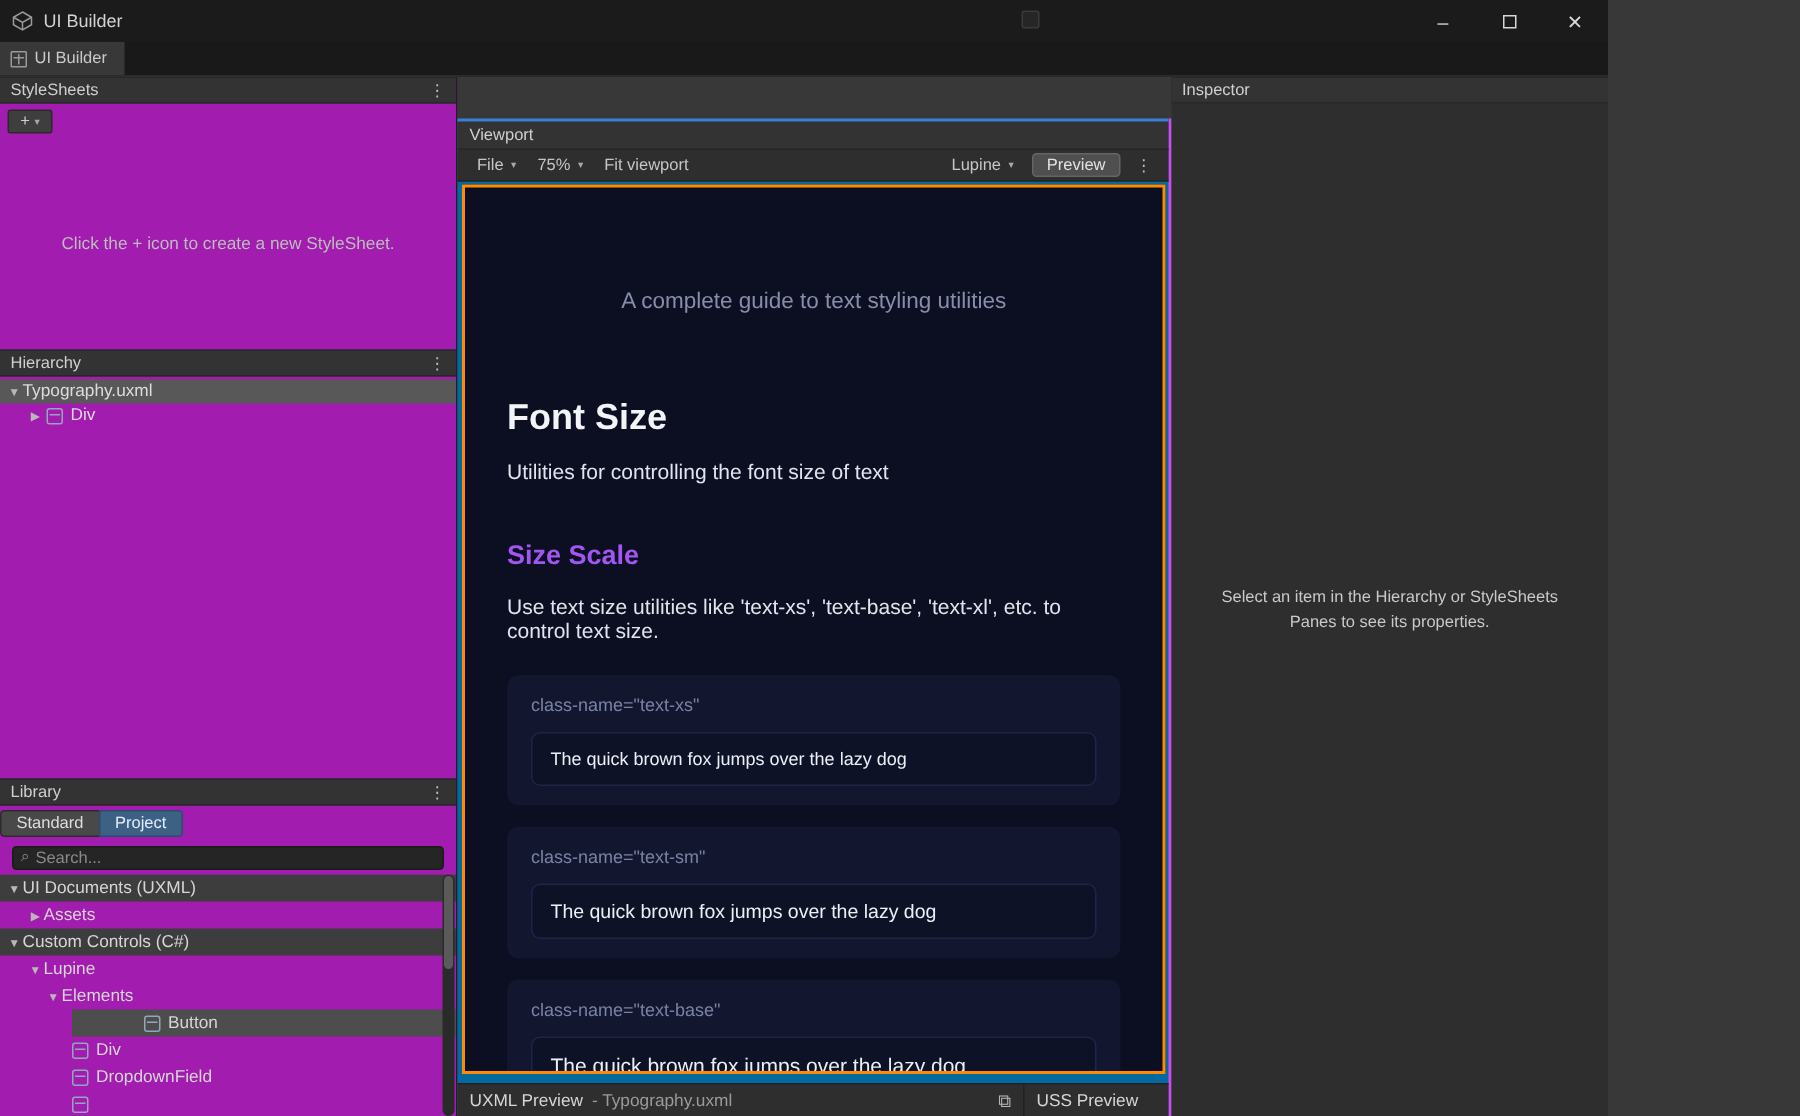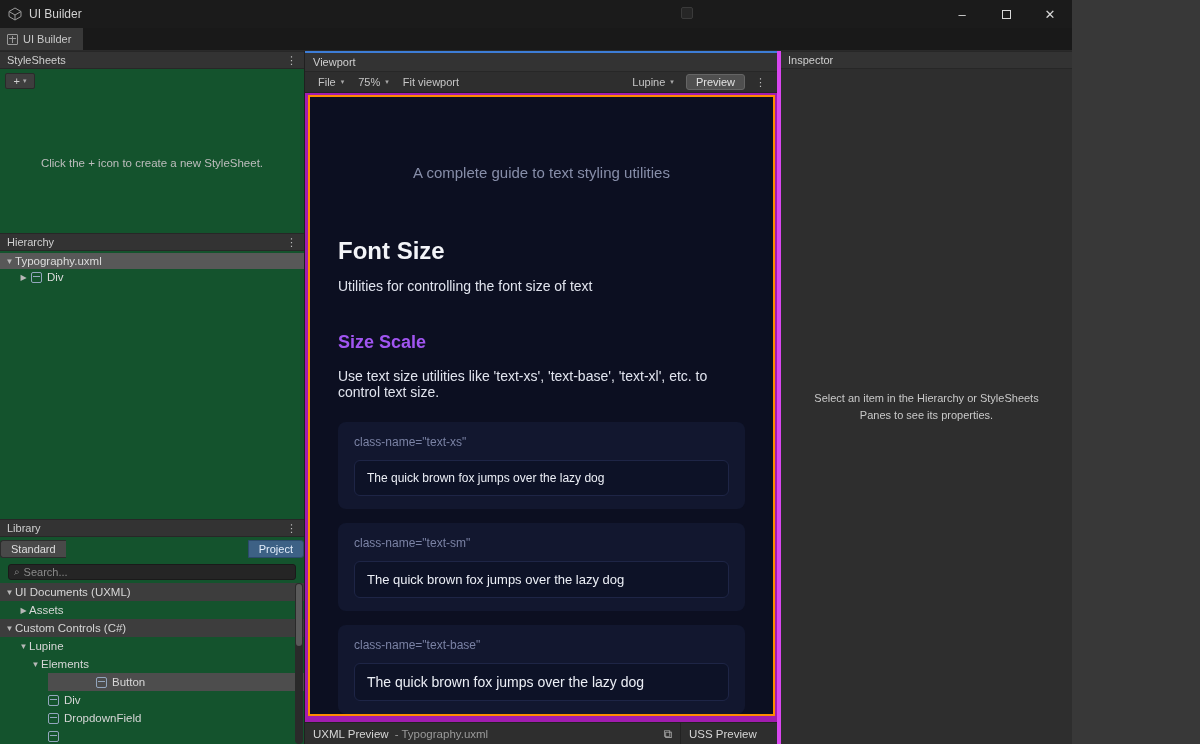--- a/index.html
+++ b/index.html
@@ -22,22 +22,22 @@
 
   
   .tabstrip { flex:0 0 22px; background:#191919; display:flex; align-items:flex-end; border-bottom:1px solid #2a2a2a; }
   .doc-tab { height:22px; background:#383838; display:flex; align-items:center; gap:5px; padding:0 12px 0 7px; font-size:11px; color:#c9c9c9; }
   .tab-icon { width:11px; height:11px; border:1px solid #9a9a9a; border-radius:1px; position:relative; }
   .tab-icon::after { content:""; position:absolute; left:1px; right:1px; top:3px; border-top:1px solid #9a9a9a; }
   .tab-icon::before { content:""; position:absolute; top:1px; bottom:1px; left:4px; border-left:1px solid #9a9a9a; }
 
   
   .main { flex:1; display:flex; min-height:0; }
-  .left { flex:0 0 305px; display:flex; flex-direction:column; background:#14532d; border-right:1px solid #202020; }
-  .center { flex:1; min-width:0; display:flex; flex-direction:column; background:#a21caf; border-right:4px solid #d946ef; }
+  .left { flex:0 0 305px; display:flex; flex-direction:column; background:#a21caf; border-right:1px solid #202020; }
+  .center { flex:1; min-width:0; display:flex; flex-direction:column; background:#0369a1; border-right:2px solid #d946ef;margin-top:28px; }
   .inspector { flex:0 0 291px; display:flex; flex-direction:column; background:#2e2e2e; }
 
   .panel-header { flex:0 0 18px; background:#333333; border-top:1px solid #272727; border-bottom:1px solid #272727;
     display:flex; align-items:center; padding:0 7px; font-size:11px; color:#cfcfcf; }
   .panel-header .more { margin-left:auto; color:#bdbdbd; font-size:11px; }
 
   
   .ss-panel { flex:0 0 182px; display:flex; flex-direction:column; }
   .add-row { flex:0 0 24px; display:flex; align-items:center; gap:4px; padding:3px 5px; }
   .add-btn { width:30px; height:16px; background:#3e3e3e; border:1px solid #2a2a2a; border-radius:2px;
@@ -53,21 +53,21 @@
   .tree { padding-top:2px; }
   .h-row { height:16px; display:flex; align-items:center; font-size:11.5px; color:#dcdcdc; }
   .h-row.selected { background:#585858; }
   .twisty { width:11px; text-align:center; font-size:8px; color:#b8b8b8; flex:0 0 11px; }
   .pad4 { padding-left:4px; } .pad18 { padding-left:18px; }
   .el-icon { width:11px; height:11px; border:1px solid #93a6bd; border-radius:2px; margin:0 5px 0 2px; position:relative; flex:0 0 11px; }
   .el-icon::after { content:""; position:absolute; left:1px; right:1px; top:3px; border-top:1px solid #93a6bd; }
 
   
   .lib-panel { flex:1; min-height:0; display:flex; flex-direction:column; }
-  .lib-tabs { flex:0 0 24px; display:flex; align-items:center; justify-content:space-between; }
+  .lib-tabs { flex:0 0 24px; display:flex; align-items:center; justify-content:flex-start; }
   .seg { font-size:11px; padding:2px 10px; background:#494949; color:#dedede; border:1px solid #2c2c2c; }
   .seg.first { border-radius:3px 0 0 3px; border-right:none; }
   .seg.active { background:#3d6185; color:#e3eefb; border-color:#2c4a6b; border-radius:0 3px 3px 0; }
   .search-row { flex:0 0 22px; padding:2px 8px; display:flex; align-items:center; }
   .search-box { flex:1; height:16px; background:#252525; border:1px solid #1a1a1a; border-radius:3px;
     display:flex; align-items:center; padding:0 5px; gap:4px; }
   .search-box input { flex:1; background:transparent; border:none; outline:none; color:#9a9a9a; font-size:11px; font-family:inherit; padding:0; min-width:0; }
   .search-box input::placeholder { color:#8a8a8a; }
   .search-glyph { color:#8f8f8f; font-size:10px; line-height:1; }
   .lib-list { flex:1; position:relative; overflow:hidden; }

